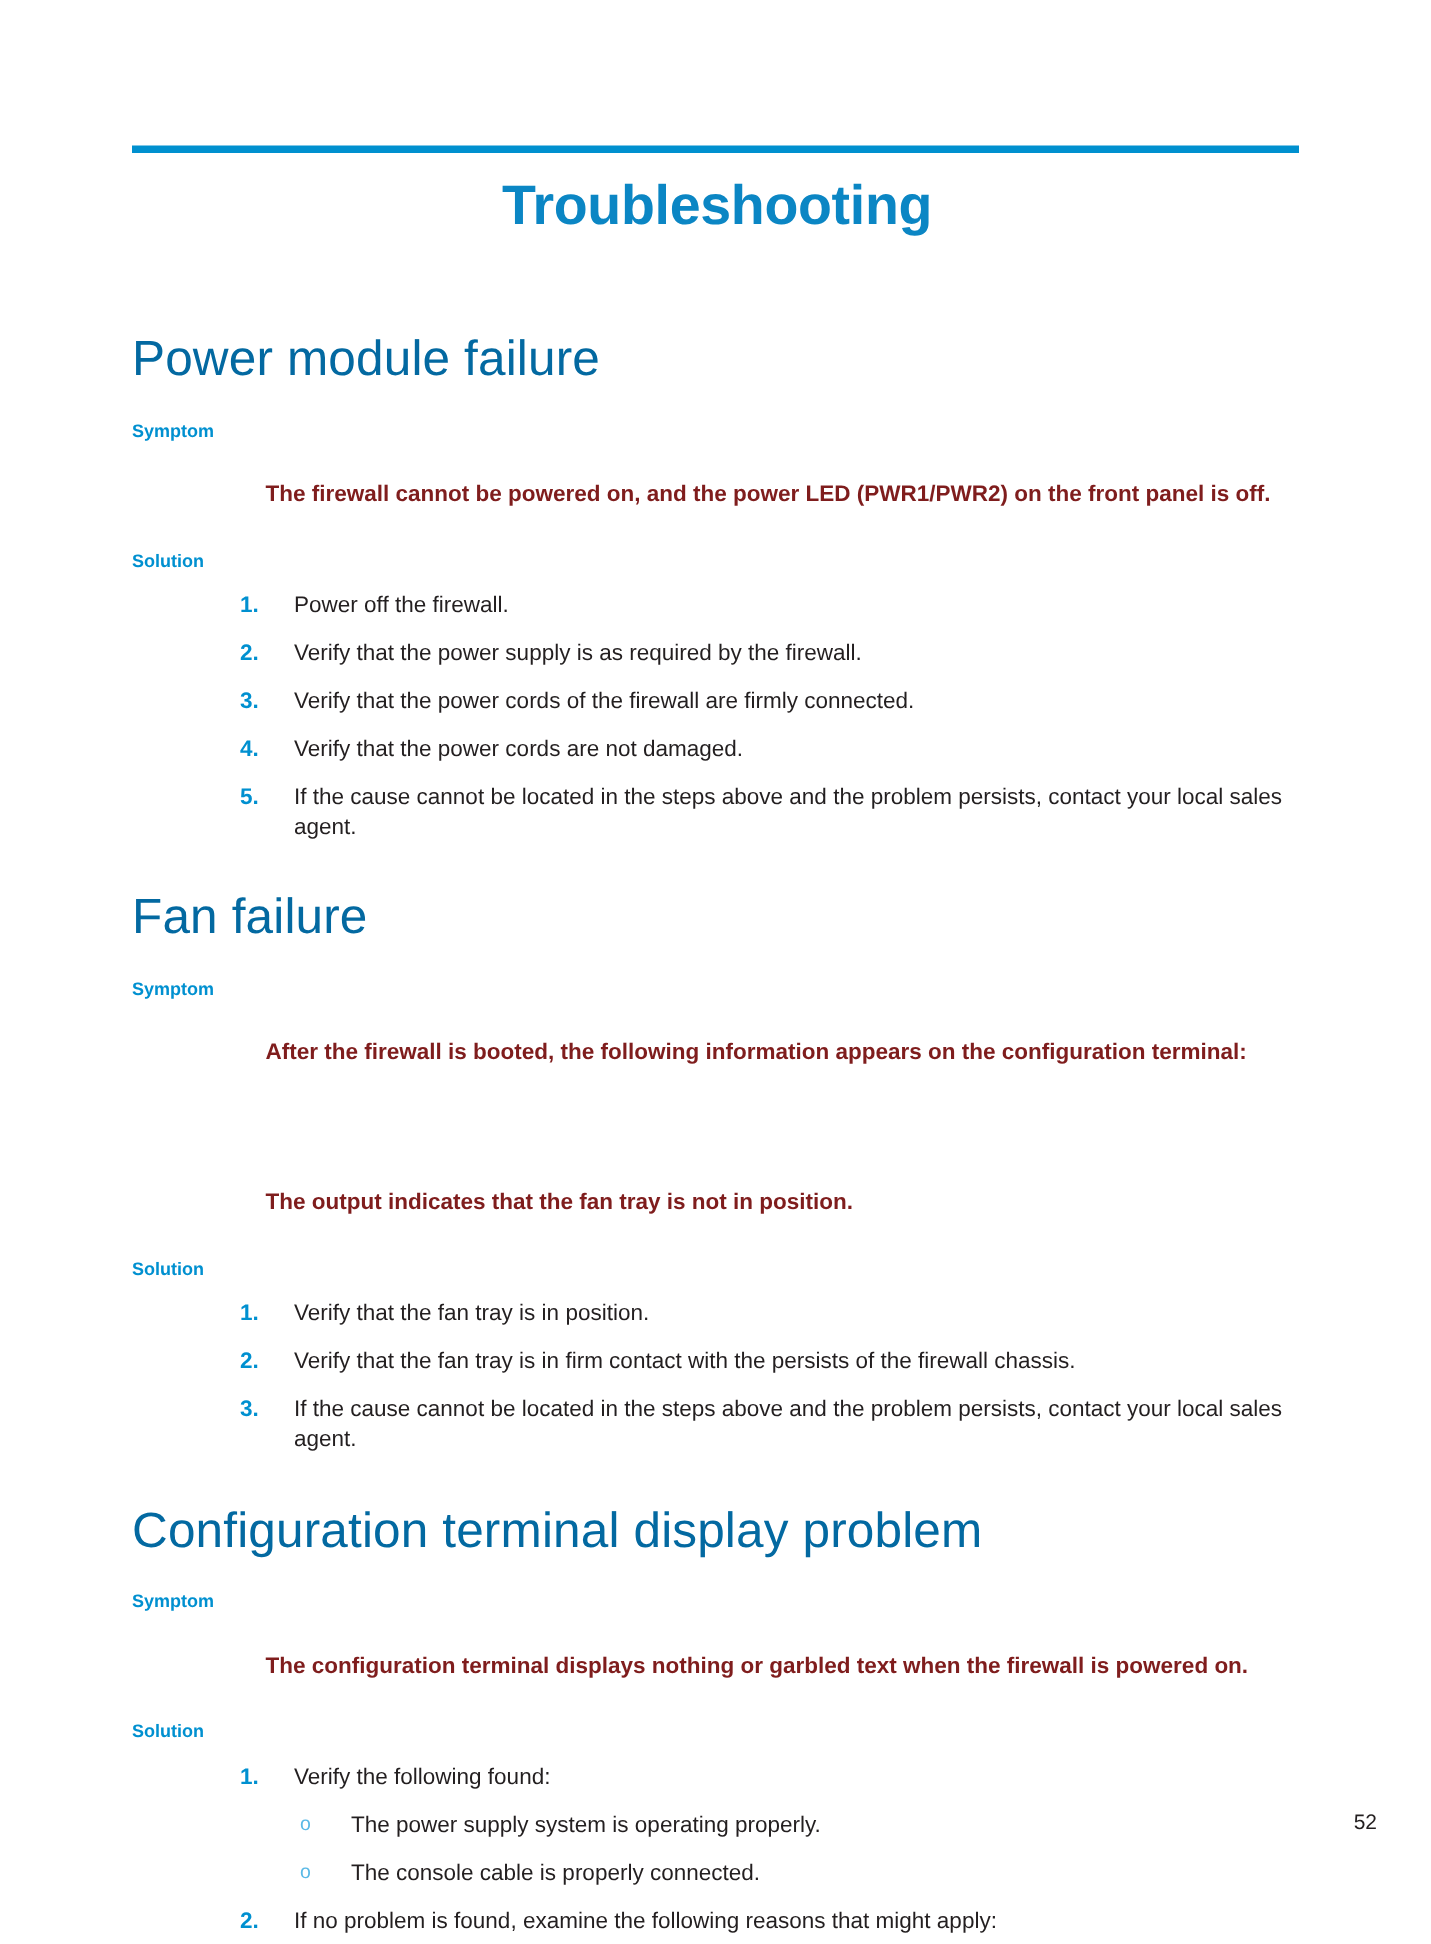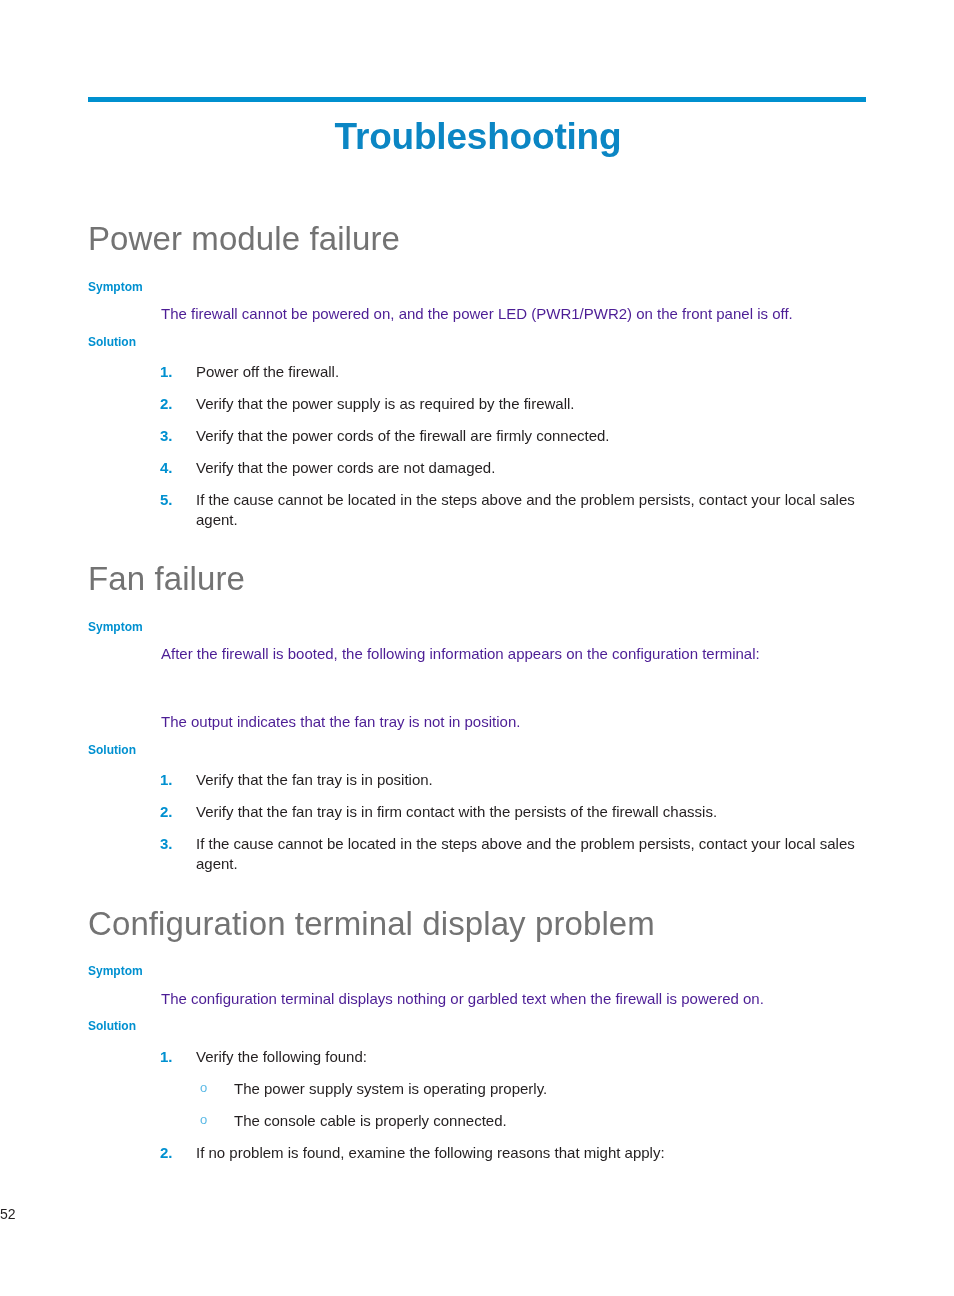--- a/index.html
+++ b/index.html
@@ -51,44 +51,44 @@
     line-height: 1.0;
     margin: 8px 0 0 0;
     padding: 0;
     text-align: center;
   }
 
   
   .section-heading {
     font-size: 33px;
     font-weight: normal;
-    color: #737373;
+    color: #0369a1;
     letter-spacing: 0.1px;
     line-height: 1.05;
     margin: 0;
     padding: 0;
   }
 
   
   .sub-heading {
     font-size: 12px;
     font-weight: bold;
     color: #0090d0;
     line-height: 1.1;
     margin: 0;
     padding: 0;
   }
 
   
   .body-par {
     font-size: 15px;
-    font-weight: normal;
-    color: #4c1d95;
+    font-weight: bold;
+    color: #7f1d1d;
     line-height: 1.32;
-    margin: 0;
+    margin: 16px;
     padding: 0 0 0 73px;
   }
 
   
   .olist {
     margin: 0;
     padding: 0;
     list-style: none;
   }
   .olist > li {
@@ -146,21 +146,21 @@
   .sp-sub-to-list    { height: 13px; }
   .sp-list-to-h2     { height: 33px; }
   .sp-blank-output   { height: 48px; }
 
   
   .page-number {
     position: absolute;
     left: 0;
     top: 1206px;
     width: 918px;
-    text-align: left;
+    text-align: right;
     font-size: 14px;
     color: #231f20;
     font-style: normal;
   }
 </style>
 </head>
 <body>
 
 <div class="page">
 

